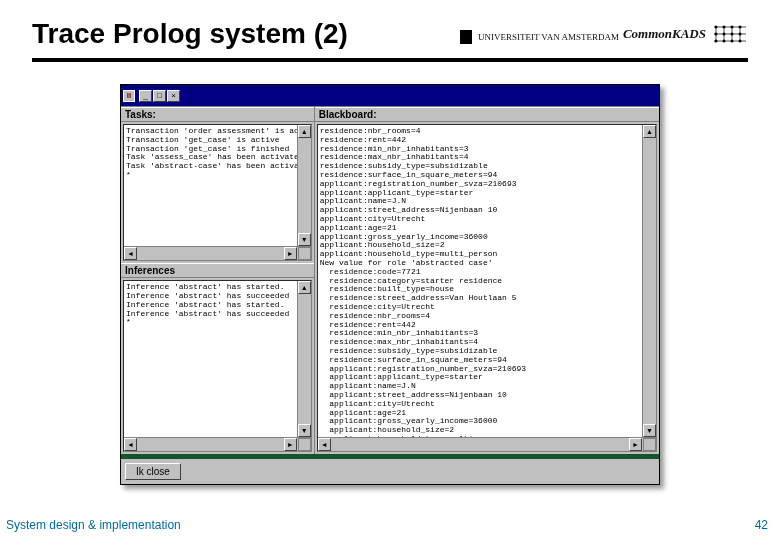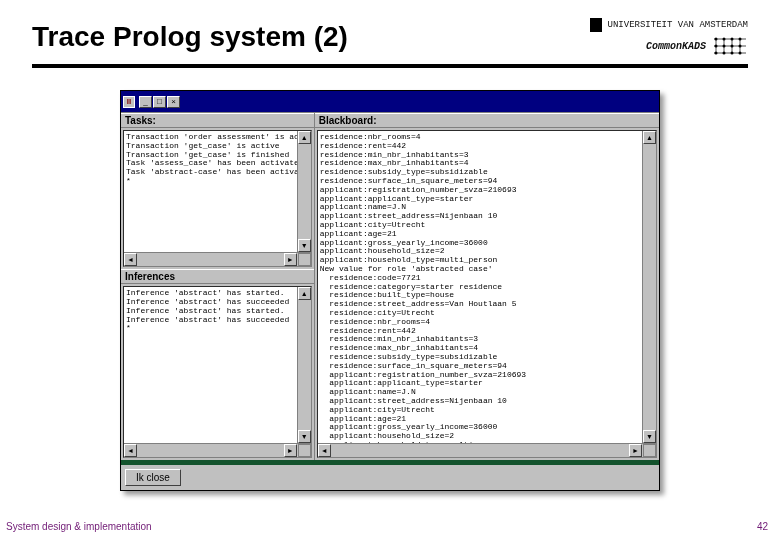--- a/index.html
+++ b/index.html
@@ -18,31 +18,31 @@
     justify-content: space-between;
     align-items: center;
   }
   .title {
     font-size: 28px;
     font-weight: bold;
     font-family: Arial, Helvetica, sans-serif;
     color: #000;
   }
   .logos {
-    display: flex; flex-direction: column; align-items: flex-end;
+    display: flex; flex-direction: row; align-items: flex-end;
     gap: 4px;
-    font-family: Liberation Mono, monospace;
+    font-family: Liberation Serif, serif;
   }
   .uva { display: flex; align-items: center; gap: 6px; color: #111; font-size: 9px; }
   .uva-mark {
     width: 12px; height: 14px; background: #000;
     display: inline-block;
   }
   .ck { display: flex; align-items: center; gap: 6px; }
-  .ck-text { font-style: italic; font-weight: bold; font-size: 10px; color: #111; }
+  .ck-text { font-style: italic; font-weight: bold; font-size: 13px; color: #111; }
   .ck-mark svg { display: block; }
   .rule {
     border: none; border-top: 4px solid #000;
     margin-top: 8px;
   }
 
   
   .app-wrap {
     margin: 22px auto 0 auto;
     width: 540px;
@@ -160,22 +160,22 @@
     padding: 2px 10px;
     font-family: 'MS Sans Serif', Arial, sans-serif;
     font-size: 10px;
     cursor: pointer;
   }
 
   .footer {
     position: absolute; bottom: 8px; left: 6px; right: 12px;
     display: flex; justify-content: space-between;
     font-family: Arial, sans-serif;
-    font-size: 10px;
-    color: #701a75;
+    font-size: 12px;
+    color: #0369a1;
   }
 </style>
 </head>
 <body>
 
 <div class="slide">
 
   <div class="header-row">
     <h1 class="title">Trace Prolog system (2)</h1>
     <div class="logos">

